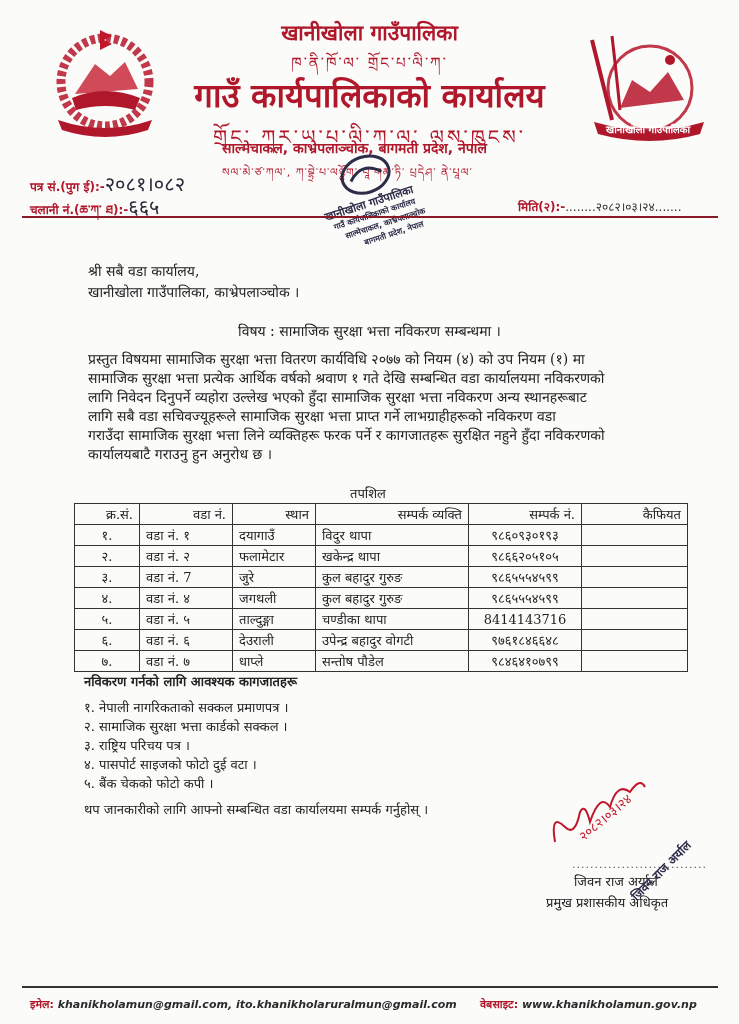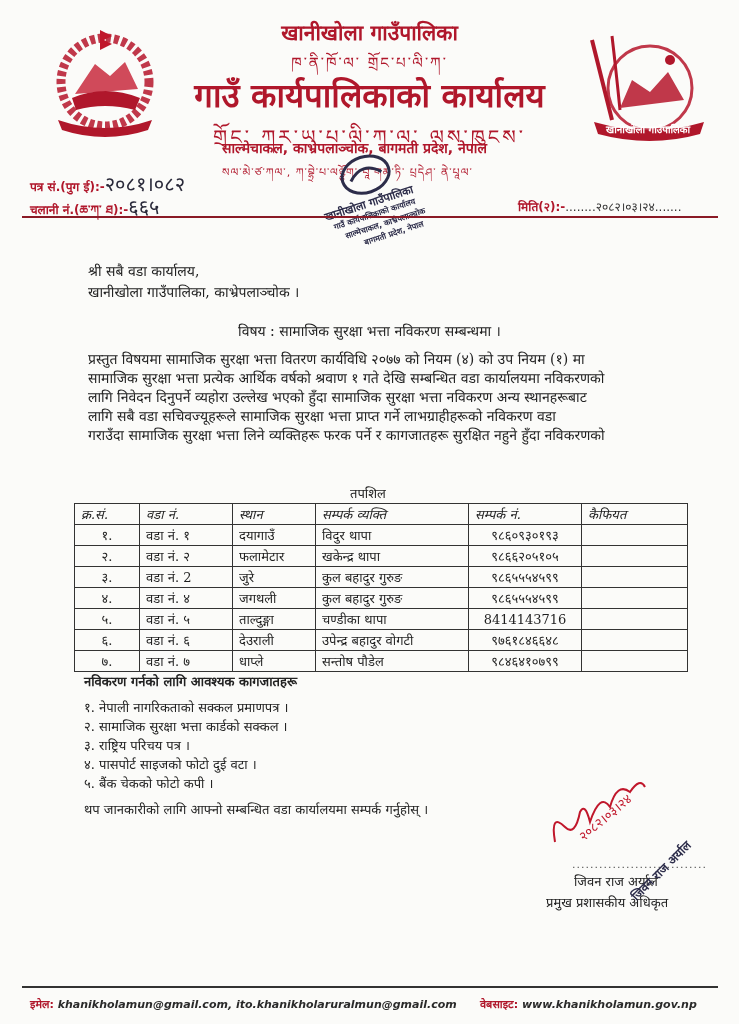--- a/index.html
+++ b/index.html
@@ -12,21 +12,21 @@
   .hdr4 { left:0; width:739px; top:115px; text-align:center; font-size:20px; color:#b0172b; letter-spacing:3px; }
   .hdr5 { left:222px; top:138px; font-size:14px; font-weight:bold; color:#b0172b; }
   .hdr6 { left:222px; top:160px; font-size:11px; color:#b0172b; letter-spacing:1px; }
   .refrow { font-size:12px; color:#b0172b; font-weight:bold; }
   .hand { font-family:"DejaVu Serif", serif; color:#2a2a3a; font-size:20px; font-weight:normal; }
   .rule { left:22px; width:696px; height:2px; background:#8a1a26; }
   .body-text { font-family:"DejaVu Serif", serif; font-size:14px; line-height:19px; color:#222; }
   table.tap { position:absolute; left:74px; top:503px; width:614px; border-collapse:collapse;
               font-family:"DejaVu Serif", serif; font-size:13px; }
   table.tap th, table.tap td { border:1.4px solid #333; padding:1px 6px; height:18px; }
-  table.tap th { font-weight:normal; text-align:left;font-style:italic; }
+  table.tap th { font-weight:normal; text-align:right; }
   td.c { text-align:center; }
   .logo { position:absolute; }
   .stamp-round { position:absolute; }
   .foot { top:996px; font-size:11px; font-style:italic; font-weight:bold; color:#2a2a2a; }
 </style>
 </head>
 <body>
 
 <div class="logo" style="left:40px;top:24px;width:130px;height:120px;">
   <svg width="130" height="120" viewBox="0 0 130 120">
@@ -84,20 +84,21 @@
 <div class="abs body-text" style="left:88px;top:283px;">खानीखोला गाउँपालिका, काभ्रेपलाञ्चोक ।</div>
 
 <div class="abs body-text" style="left:238px;top:322px;">विषय : सामाजिक सुरक्षा भत्ता नविकरण सम्बन्धमा ।</div>
 
 <div class="abs body-text" style="left:88px;top:350px;width:600px;text-align:justify;">
   <div>प्रस्तुत विषयमा सामाजिक सुरक्षा भत्ता वितरण कार्यविधि २०७७ को नियम (४) को उप नियम (१) मा</div>
   <div>सामाजिक सुरक्षा भत्ता प्रत्येक आर्थिक वर्षको श्रवाण १ गते देखि सम्बन्धित वडा कार्यालयमा नविकरणको</div>
   <div>लागि निवेदन दिनुपर्ने व्यहोरा उल्लेख भएको हुँदा सामाजिक सुरक्षा भत्ता नविकरण अन्य स्थानहरूबाट</div>
   <div>लागि सबै वडा सचिवज्यूहरूले सामाजिक सुरक्षा भत्ता प्राप्त गर्ने लाभग्राहीहरूको नविकरण वडा</div>
   <div>गराउँदा सामाजिक सुरक्षा भत्ता लिने व्यक्तिहरू फरक पर्ने र कागजातहरू सुरक्षित नहुने हुँदा नविकरणको</div>
+  <div>कार्यालयबाटै गराउनु हुन अनुरोध छ ।</div>
 </div>
 
 <div class="abs body-text" style="left:350px;top:484px;font-size:13px;">तपशिल</div>
 
 <table class="tap">
   <thead>
     <tr>
       <th style="width:52px;">क्र.सं.</th>
       <th style="width:80px;margin-top:35px;">वडा नं.</th>
       <th style="width:70px;">स्थान</th>
@@ -118,21 +119,21 @@
     <tr>
       <td class="c">२.</td>
       <td>वडा नं. २</td>
       <td>फलामेटार</td>
       <td>खकेन्द्र थापा</td>
       <td class="c">९८६६२०५१०५</td>
       <td></td>
     </tr>
     <tr>
       <td class="c">३.</td>
-      <td>वडा नं. 2</td>
+      <td>वडा नं. 7</td>
       <td>जुरे</td>
       <td>कुल बहादुर गुरुङ</td>
       <td class="c">९८६५५५४५९९</td>
       <td></td>
     </tr>
     <tr>
       <td class="c">४.</td>
       <td>वडा नं. ४</td>
       <td>जगथली</td>
       <td>कुल बहादुर गुरुङ</td>

